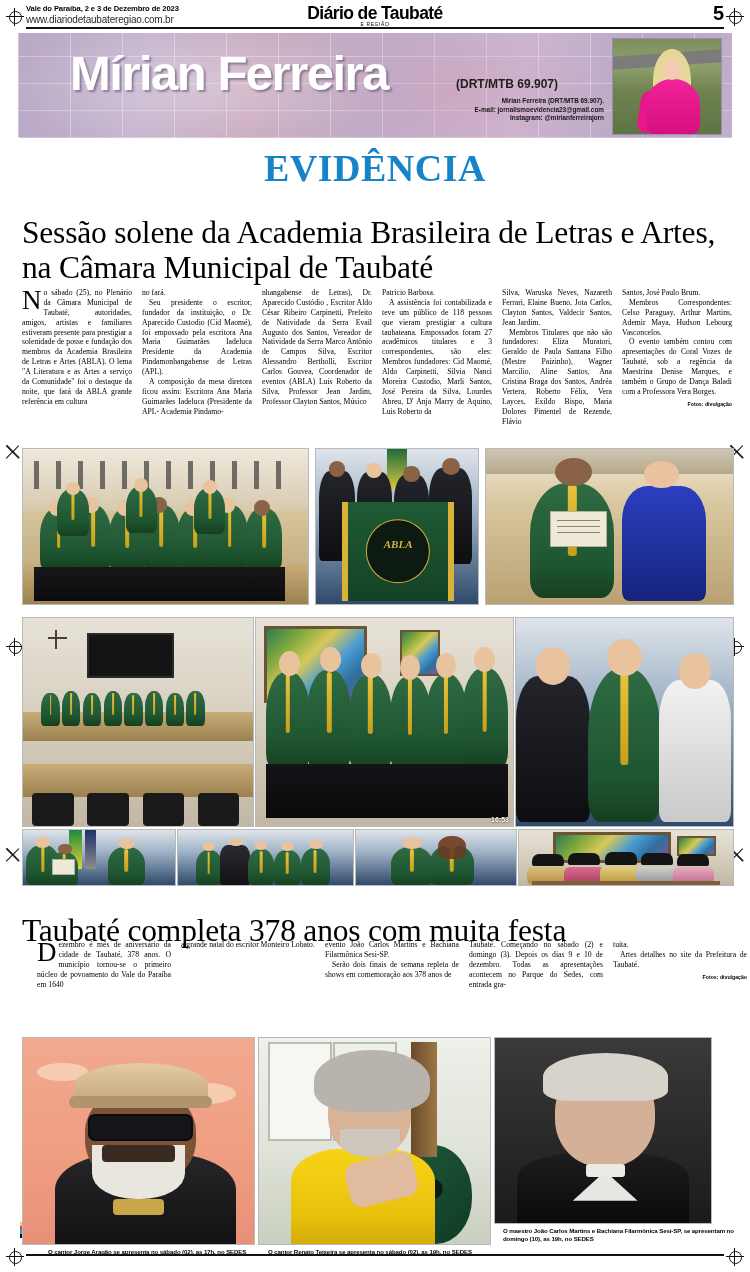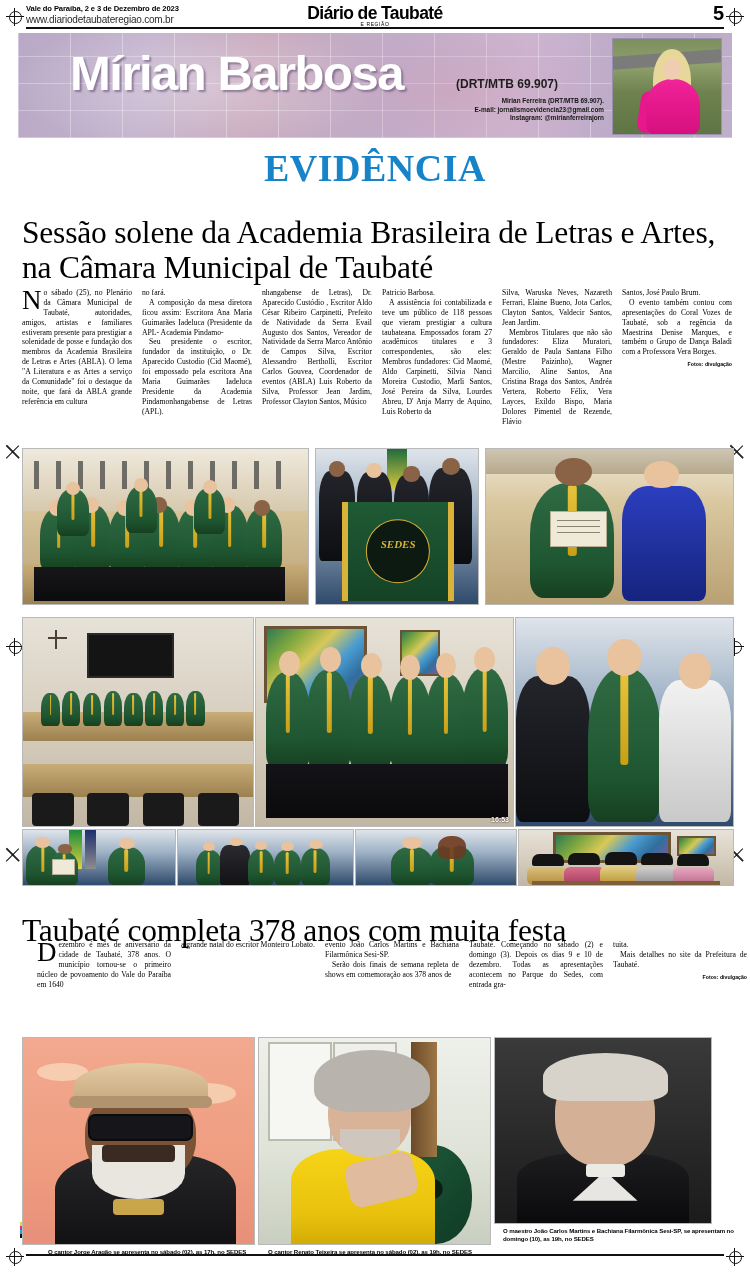--- a/index.html
+++ b/index.html
@@ -170,21 +170,21 @@
       <div class="t">Diário de Taubaté</div>
       <div class="sub">E REGIÃO</div>
     </div>
     <div class="mast-page">5</div>
   </div>
   <div class="mast-rule"></div>
 
   <div class="banner">
     <div class="glow"></div>
     <div class="glow2"></div>
-    <div class="banner-name">Mírian Barbosa</div>
+    <div class="banner-name">Mírian Ferreira</div>
     <div class="banner-reg">(DRT/MTB 69.907)</div>
     <div class="banner-contact">
       <div>Mirian Ferreira (DRT/MTB 69.907).</div>
       <div>E-mail: jornalismoevidencia23@gmail.com</div>
       <div>Instagram: @mirianferreirajorn</div>
     </div>
     <div class="banner-photo">
       <div class="bp-sky"></div>
         <div class="bp-road"></div>
       <div class="bp-hair"></div>
@@ -197,36 +197,37 @@
   <div class="evidencia">EVIDÊNCIA</div>
 
   <h1 class="headline1">Sessão solene da Academia Brasileira de Letras e Artes, na Câmara Municipal de Taubaté</h1>
 
   <div class="cols a1">
     <div class="col">
       <p class="drop noind">No sábado (25), no Plenário da Câmara Municipal de Taubaté, autoridades, amigos, artistas e familiares estiveram presente para prestigiar a solenidade de posse e fundação dos membros da Academia Brasileira de Letras e Artes (ABLA). O lema "A Literatura e as Artes a serviço da Comunidade" foi o destaque da noite, que fará da ABLA grande referência em cultura</p>
     </div>
     <div class="col">
       <p class="noind">no fará.</p>
+      <p>Seu presidente o escritor, fundador da instituição, o Dr. Aparecido Custodio (Cid Maomé), foi empossado pela escritora Ana Maria Guimarães Iadeluca Presidente da Academia Pindamonhangabense de Letras (APL).</p>
       <p>A composição da mesa diretora ficou assim: Escritora Ana Maria Guimarães Iadeluca (Presidente da APL- Academia Pindamo-</p>
-      <p>Seu presidente o escritor, fundador da instituição, o Dr. Aparecido Custodio (Cid Maomé), foi empossado pela escritora Ana Maria Guimarães Iadeluca Presidente da Academia Pindamonhangabense de Letras (APL).</p>
     </div>
     <div class="col">
       <p class="noind">nhangabense de Letras), Dr. Aparecido Custódio , Escritor Aldo César Ribeiro Carpinetti, Prefeito de Natividade da Serra    Evail Augusto dos Santos, Vereador de Natividade da Serra Marco Antônio de Campos Silva,  Escritor Alessandro Bertholli, Escritor Carlos Gouvea, Coordenador de eventos (ABLA) Luis Roberto da Silva, Professor Jean Jardim, Professor Clayton Santos, Músico</p>
     </div>
     <div class="col">
       <p class="noind">Patricio Barbosa.</p>
       <p>A assistência foi contabilizada e teve um público de 118 pessoas que vieram prestigiar a cultura taubateana. Empossados foram 27 acadêmicos titulares e 3 correspondentes, são eles: Membros fundadores: Cid Maomé, Aldo Carpinetti, Silvia Nanci Moreira Custodio, Marli Santos, José Pereira da Silva, Lourdes Abreu, D' Anja Marry de Aquino, Luis Roberto da</p>
     </div>
     <div class="col">
       <p class="noind">Silva, Waruska Neves, Nazareth Ferrari, Elaine Bueno, Jota Carlos, Clayton Santos, Valdecir Santos, Jean Jardim.</p>
       <p>Membros Titulares que não são fundadores: Eliza Muratori, Geraldo de Paula Santana Filho (Mestre Paizinho), Wagner Marcilio, Aline Santos, Ana Cristina Braga dos Santos, Andréa Vertera, Roberto Félix, Vera Layces, Exildo Bispo, Maria Dolores Pimentel de Rezende, Flávio</p>
     </div>
     <div class="col">
       <p class="noind">Santos, José Paulo Brum.</p>
+      <p>Membros Correspondentes: Celso Paraguay, Arthur Martins, Ademir Maya, Hudson Lebourg Vasconcelos.</p>
       <p>O evento também contou com apresentações do Coral Vozes de Taubaté, sob a regência da Maestrina Denise Marques, e também o Grupo de Dança Baladi com a Professora Vera Borges.</p>
       <div class="credit">Fotos: divulgação</div>
     </div>
   </div>
 
   <div class="ph" style="left:22px;top:448px;width:285px;height:155px">
     <div class="wall wood"></div>
     <div class="desk" style="top:0;height:40%;background:linear-gradient(180deg,#efe9dc,#d6c9ae)"></div>
     <div class="desk" style="top:74%;height:26%"></div>
     <div style="position:absolute;left:4%;top:8%;width:92%;height:18%;background:repeating-linear-gradient(90deg,#3c3c3c 0 5px,transparent 5px 22px);opacity:.7"></div>
@@ -259,21 +260,21 @@
     <div class="suit" style="left:2%;top:14%;width:22%;height:58%"></div>
       <div class="head d" style="left:8%;top:8%;width:10%;height:10%"></div>
     <div class="suit" style="left:25%;top:15%;width:22%;height:56%"></div>
       <div class="head" style="left:31%;top:9%;width:10%;height:10%"></div>
     <div class="suit" style="left:48%;top:17%;width:22%;height:56%"></div>
       <div class="head d" style="left:54%;top:11%;width:10%;height:10%"></div>
     <div class="suit" style="left:70%;top:12%;width:26%;height:62%"></div>
       <div class="head d" style="left:78%;top:6%;width:11%;height:11%"></div>
     <div class="flagban" style="left:16%;top:34%;width:62%;height:64%">
       <div class="circ">
-          <b>SEDES</b>
+          <b>ABLA</b>
         </div>
     </div>
   </div>
 
   <div class="ph" style="left:485px;top:448px;width:247px;height:155px">
     <div class="wall wood"></div>
     <div class="desk" style="top:0;height:16%;background:linear-gradient(180deg,#cfc6b2,#b5a88c)"></div>
     <div class="robe" style="left:18%;top:22%;width:34%;height:74%"></div>
     <div class="head d" style="left:28%;top:6%;width:15%;height:18%"></div>
     <div class="diploma" style="left:26%;top:40%;width:22%;height:22%">
@@ -410,21 +411,21 @@
     </div>
     <div class="col">
       <p class="noind">evento João Carlos Martins e Bachiana Filarmônica Sesi-SP.</p>
       <p>Serão dois finais de semana repleta de shows em comemoração aos 378 anos de</p>
     </div>
     <div class="col">
       <p class="noind">Taubaté. Começando no sábado (2) e domingo (3). Depois os dias 9 e 10 de dezembro. Todas as apresentações acontecem no Parque do Sedes, com entrada gra-</p>
     </div>
     <div class="col">
       <p class="noind">tuita.</p>
-      <p>Mais detalhes no site da Prefeitura de Taubaté.</p>
+      <p>Artes detalhes no site da Prefeitura de Taubaté.</p>
       <div class="credit">Fotos: divulgação</div>
     </div>
   </div>
 
   <div class="ph" style="left:22px;top:1037px;width:231px;height:206px">
     <div style="position:absolute;inset:0;background:linear-gradient(180deg,#f2a98f 0%,#ef9d80 60%,#e8907a 100%)"></div>
     <div style="position:absolute;left:6%;top:12%;width:22%;height:9%;border-radius:50%;background:#f7d3b6;opacity:.85"></div>
     <div style="position:absolute;left:66%;top:22%;width:26%;height:10%;border-radius:50%;background:#f7d3b6;opacity:.85"></div>
     <div style="position:absolute;left:14%;top:56%;width:78%;height:44%;border-radius:40% 40% 0 0;background:linear-gradient(180deg,#262629,#121214)"></div>
     <div style="position:absolute;left:27%;top:24%;width:48%;height:48%;border-radius:46%;background:#7a5236"></div>

